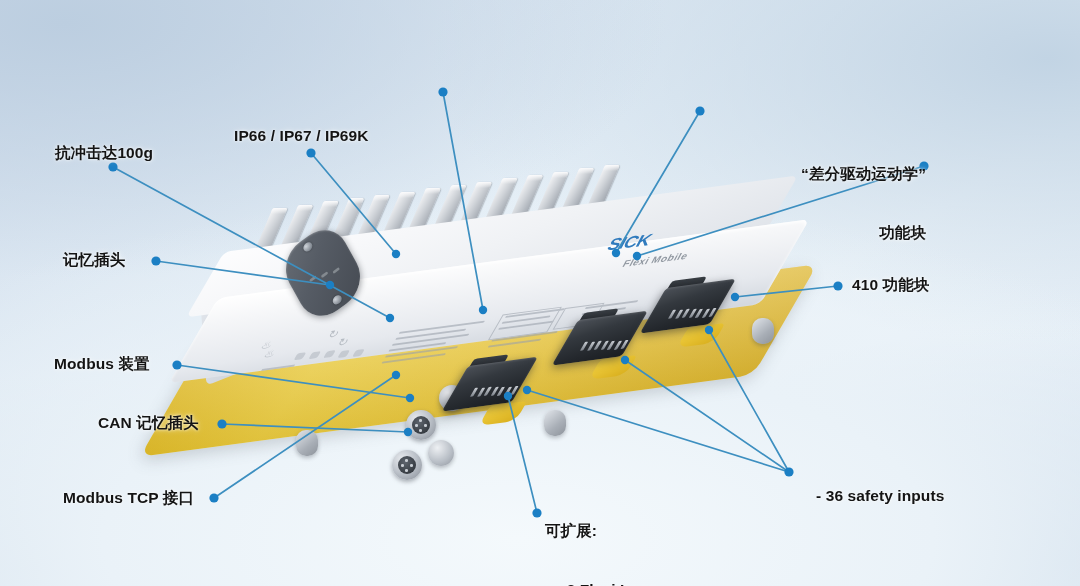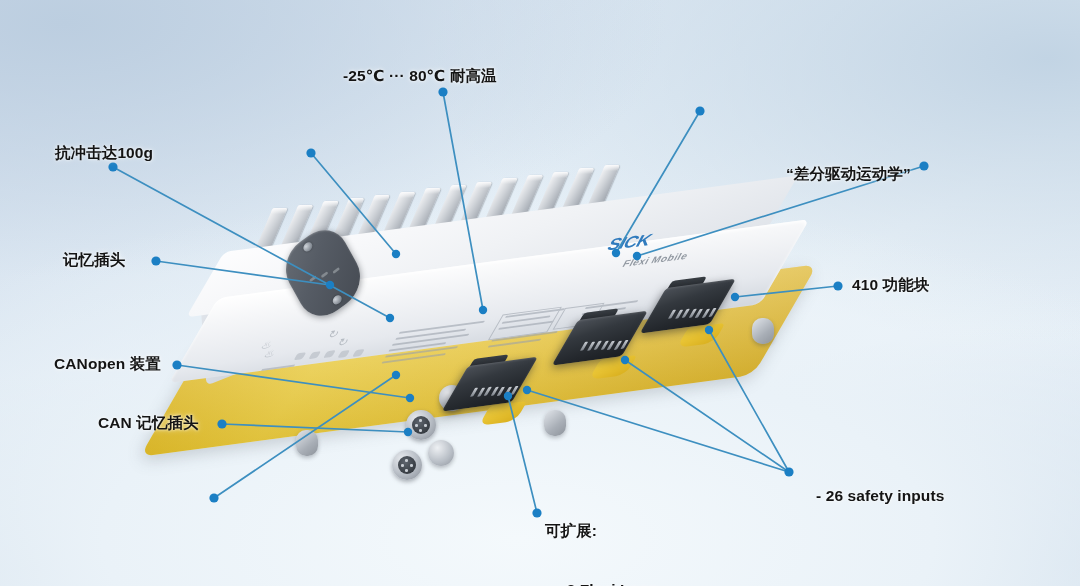--- a/index.html
+++ b/index.html
@@ -21,21 +21,21 @@
   
   #leaders{position:absolute;left:0;top:0;width:1080px;height:586px;}
   
   .lbl{
     position:absolute;color:#141414;font-weight:bold;
     line-height:1.28;white-space:pre;letter-spacing:.1px;
     text-shadow:0 0 3px rgba(255,255,255,.85),0 0 6px rgba(255,255,255,.6);
   }
   .lbl.cn{font-size:15.5px;}
   .lbl.en{font-size:15.5px;}
-  .lbl.c{text-align:left;}
+  .lbl.c{text-align:right;}
   .lbl .sub{display:block;}
   
   #device{position:absolute;left:196px;top:178px;width:600px;height:310px;}
   .dev-layer{position:absolute;}
 
   
   .base{
     left:8px;top:168px;width:560px;height:112px;
     background:linear-gradient(100deg,#e8c22b 0%,#f3d445 22%,#edc93a 55%,#d9ae1c 100%);
     transform:skewX(-36deg) rotate(-8.4deg);
@@ -353,41 +353,43 @@
       <circle cx="396" cy="375" r="4.2" fill="#1b7fc4"></circle>
       <circle cx="735" cy="297" r="4.2" fill="#1b7fc4"></circle>
       <circle cx="508" cy="396" r="4.2" fill="#1b7fc4"></circle>
       <circle cx="527" cy="390" r="4.2" fill="#1b7fc4"></circle>
       <circle cx="625" cy="360" r="4.2" fill="#1b7fc4"></circle>
       <circle cx="709" cy="330" r="4.2" fill="#1b7fc4"></circle>
     </svg>
 
   <div class="lbl cn" style="left:55px;top:143px;">抗冲击达100g</div>
 
-
-  <div class="lbl cn" style="left:343px;top:66px;">-25℃ ··· 80℃ 耐高温</div>
+  <div class="lbl en" style="left:234px;top:126px;">IP66 / IP67 / IP69K</div>
+
 
 
   <div class="lbl cn c" style="left:856px;top:124px;width:140px;margin-left:-70px;">
     <span class="sub">“差分驱动运动学”</span>
+    <span class="sub">功能块</span>
   </div>
 
   <div class="lbl cn" style="left:63px;top:250px;">记忆插头</div>
 
-  <div class="lbl cn" style="left:54px;top:354px;">CANopen 装置</div>
+  <div class="lbl cn" style="left:54px;top:354px;">Modbus 装置</div>
 
   <div class="lbl cn" style="left:98px;top:413px;">CAN 记忆插头</div>
 
+  <div class="lbl cn" style="left:63px;top:488px;">Modbus TCP 接口</div>
 
   <div class="lbl cn" style="left:852px;top:275px;">410 功能块</div>
 
   <div class="lbl cn" style="left:545px;top:481px;">
     <span class="sub">可扩展:</span>
     <span class="sub" style="padding-left:12px;">- 3 Flexi Loop</span>
   </div>
 
   <div class="lbl cn" style="left:804px;top:446px;">
-    <span class="sub" style="padding-left:12px;">- 26 safety inputs</span>
+    <span class="sub" style="padding-left:12px;">- 36 safety inputs</span>
     
     
   </div>
 
 </div>
 
 </body></html>

